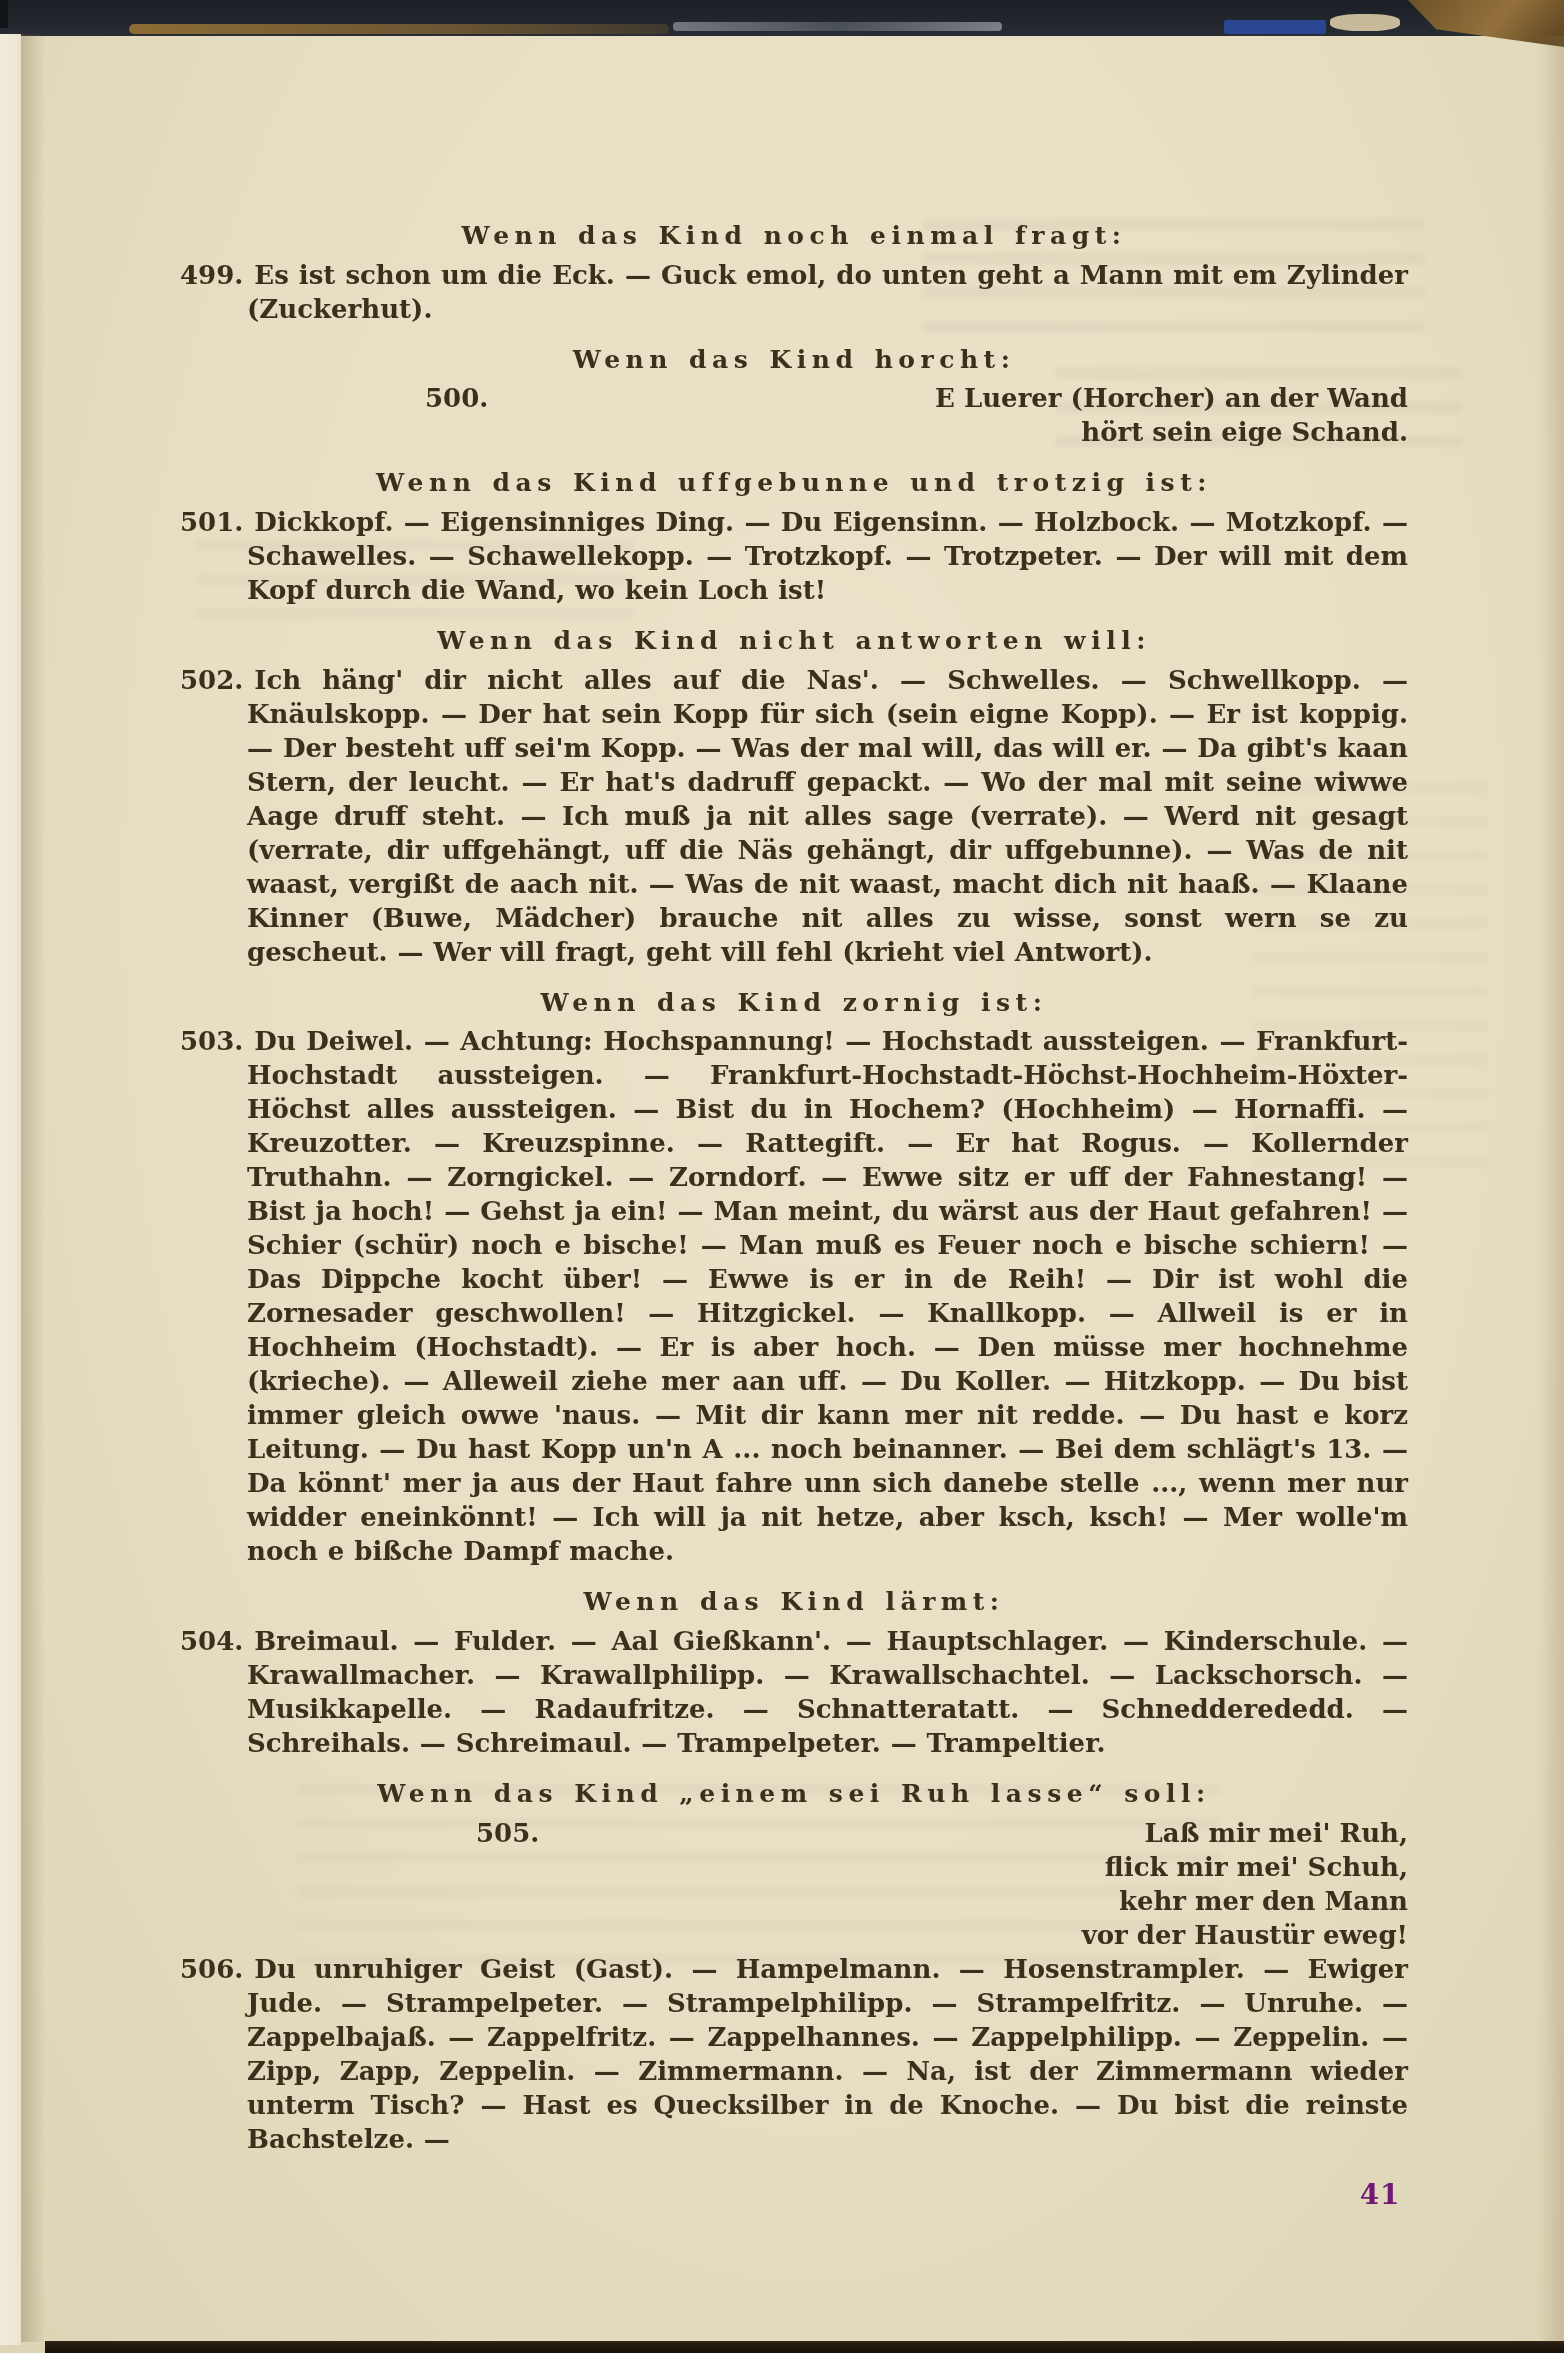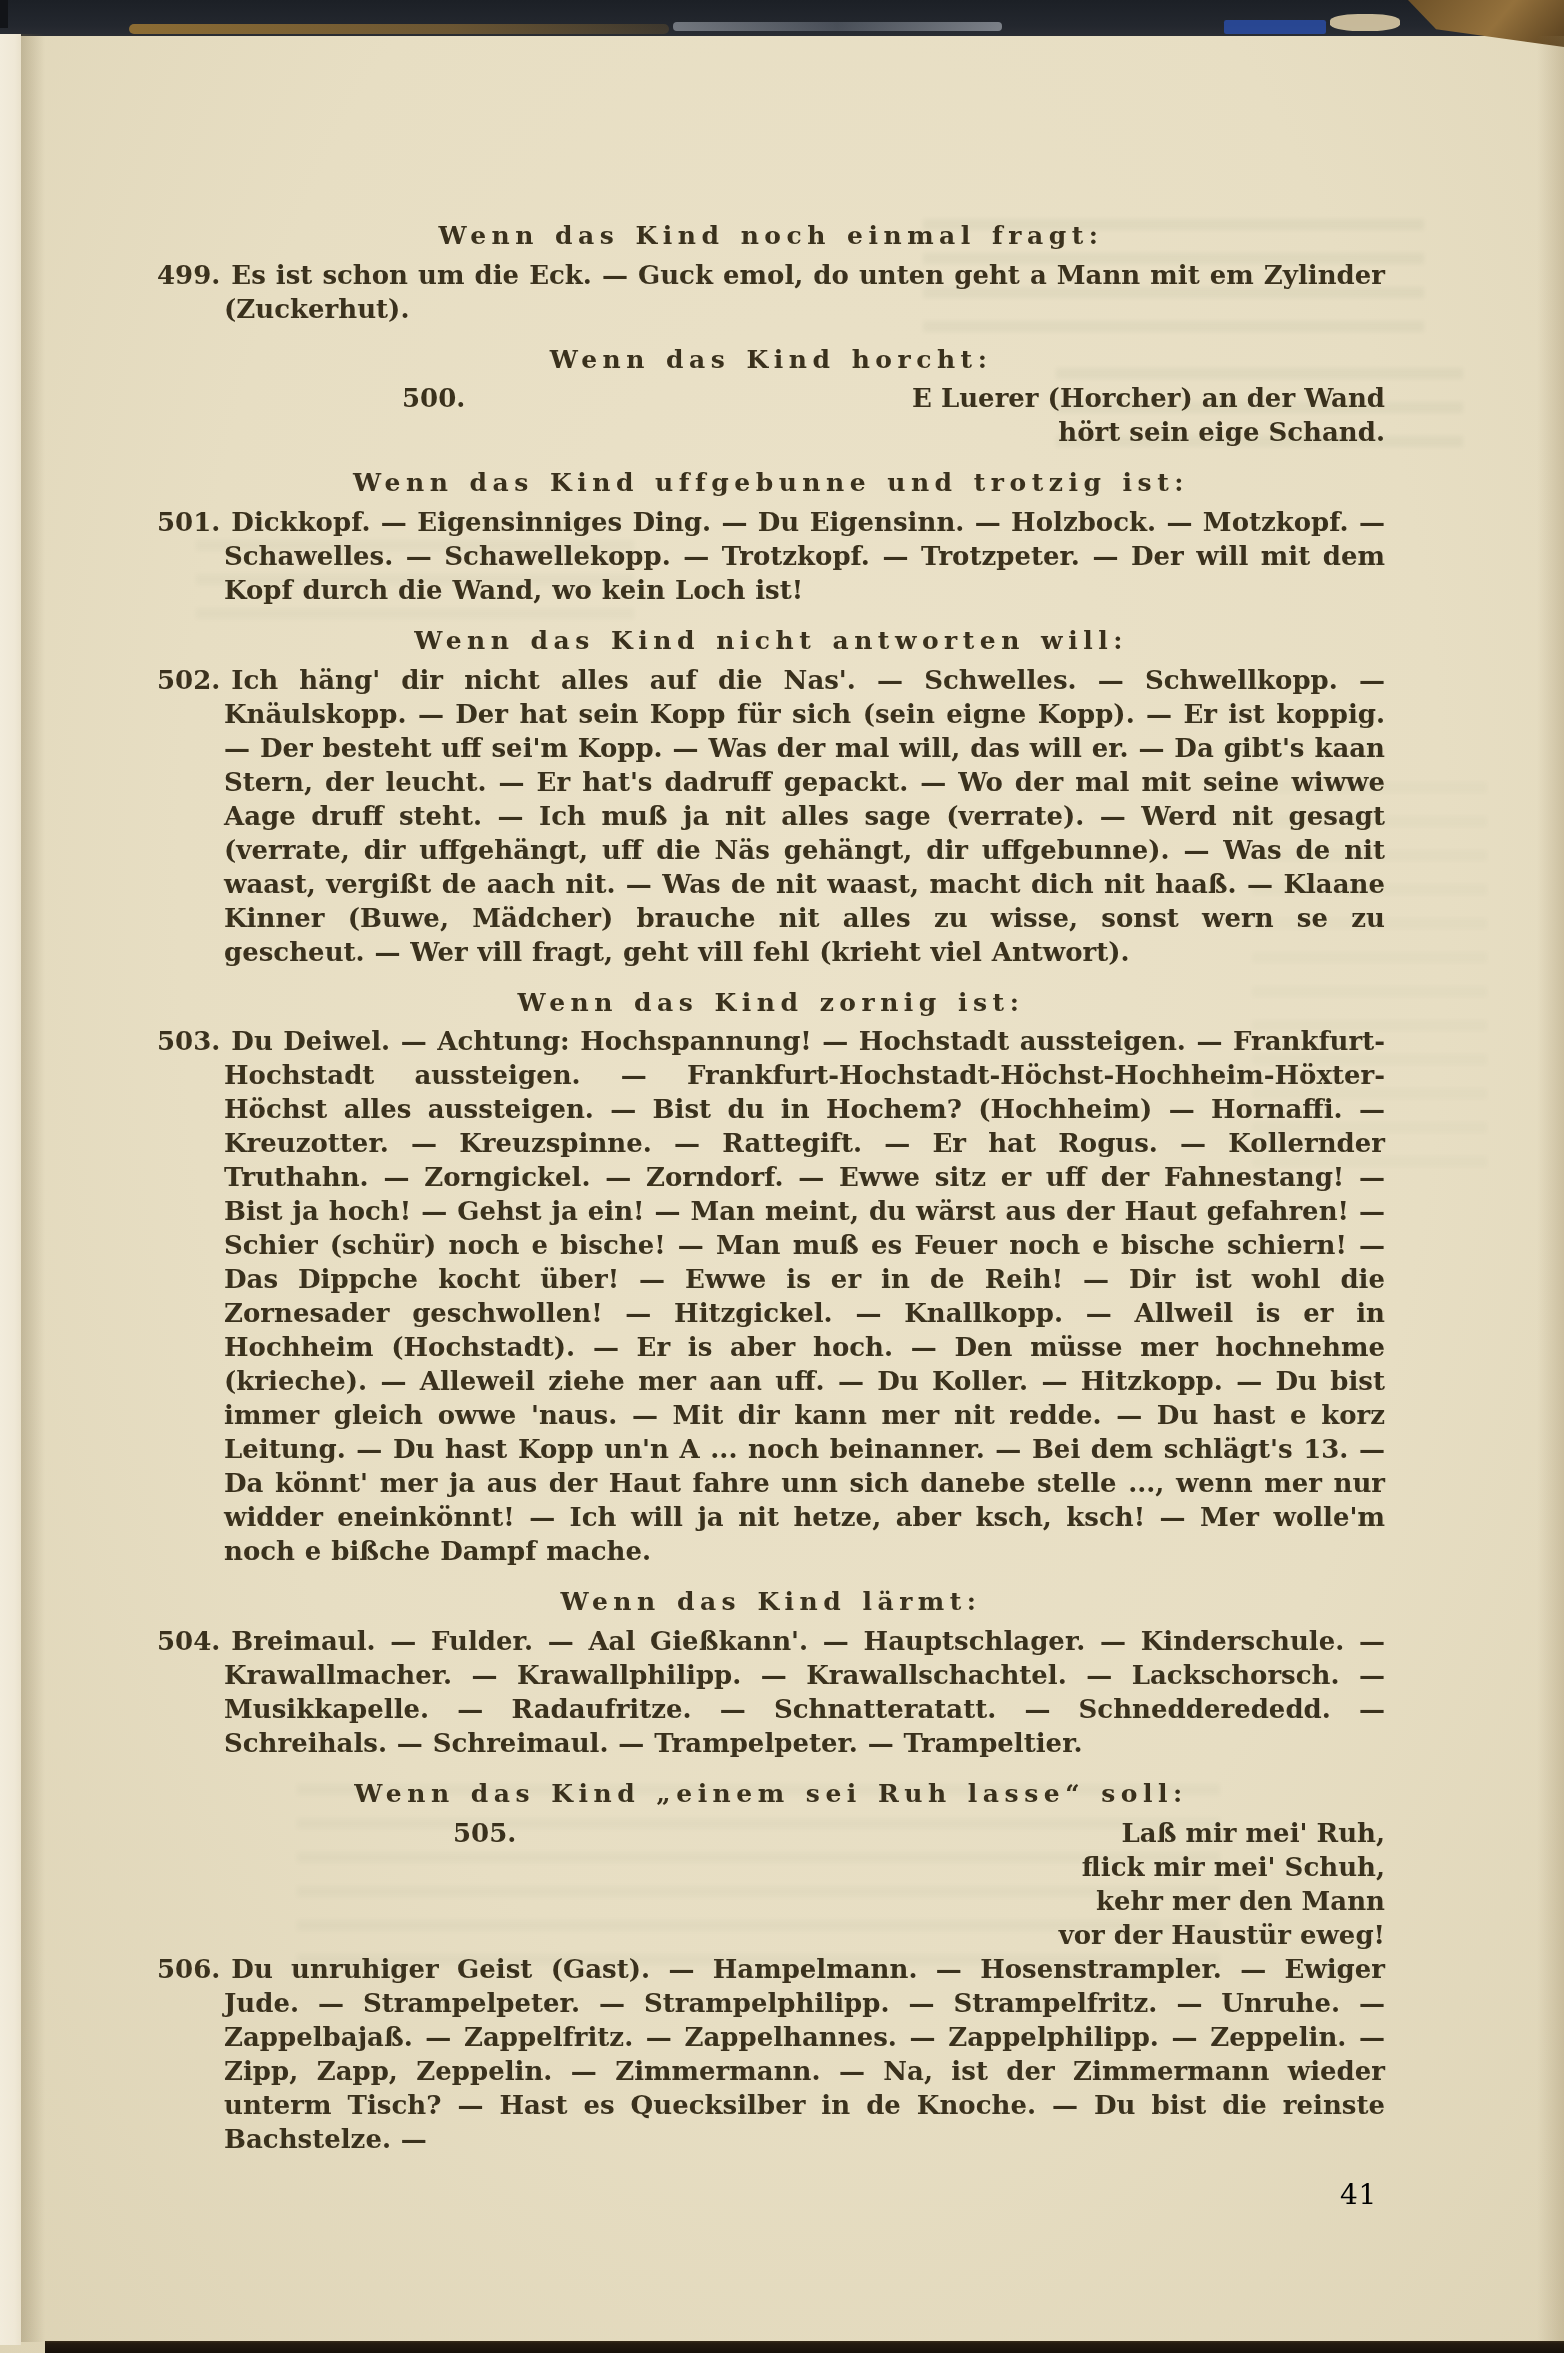--- a/index.html
+++ b/index.html
@@ -31,42 +31,42 @@
   .ghost{position:absolute;opacity:.10;filter:blur(2.3px);pointer-events:none;
     background:repeating-linear-gradient(180deg,rgba(90,110,80,.55) 0 11px,rgba(90,110,80,0) 11px 34px);}
   .g1{left:923px;top:219px;width:501px;height:133px;}
   .g2{left:1056px;top:368px;width:407px;height:94px;}
   .g3{left:196px;top:540px;width:438px;height:86px;opacity:.07;}
   .g4{left:297px;top:1784px;width:923px;height:203px;opacity:.07;}
   .g5{left:1252px;top:782px;width:235px;height:391px;opacity:.05;}
 
   
   .textblock{
-    position:absolute;left:157px;top:219px;width:1228px;
+    position:absolute;left:180px;top:219px;width:1228px;
     color:#3a311d;font-size:26px;line-height:34px;font-weight:700;
   }
   h2.heading{
     margin:17px 0 4.7px 0;padding:0;text-align:center;
     font-size:25px;line-height:34px;font-weight:700;
     letter-spacing:.22em;word-spacing:.08em;
   }
   .sec:first-child h2.heading{margin-top:0;}
   p.entry{
     margin:0;padding-left:67px;text-indent:-67px;
     text-align:justify;word-spacing:0.8px;
   }
   p.entry .num{padding-right:11px;}
   .verse{position:relative;margin:0;text-align:right;}
   .verse .num{position:absolute;left:-72px;top:0;}
   .verse-500{margin-left:317px;}
   .verse-505{margin-left:368px;}
   .verse .vline{white-space:nowrap;}
   .pagenum{
     margin-top:22px;text-align:right;padding-right:7.8px;
-    font-size:28px;font-weight:400;color:#000000;letter-spacing:0.8px;
+    font-size:28px;font-weight:700;color:#701a75;letter-spacing:0.8px;
   }
 </style>
 </head>
 <body>
 
 <div class="paper"></div>
 
 <div class="cover-top"></div>
 <div class="streak-gold"></div>
 <div class="streak-worn"></div>

